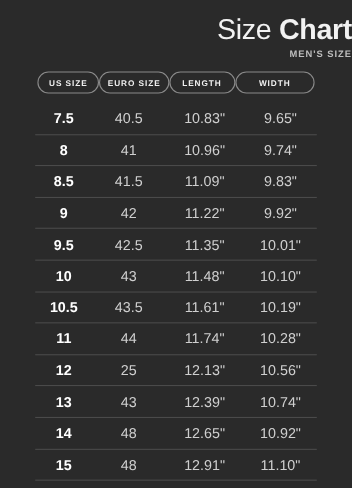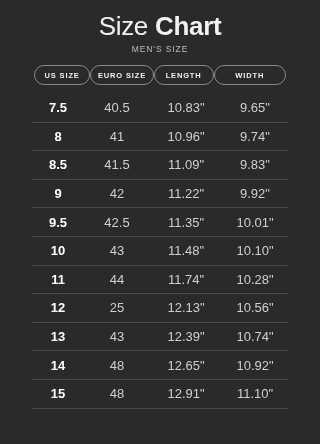--- a/index.html
+++ b/index.html
@@ -16,35 +16,35 @@
     width:320px;
     height:444px;
     background:#2a2a2a;
     position:relative;
     overflow:hidden;
   }
 
   
   .title-block {
     padding-top:11px;
-    text-align:center;
+    text-align:right;
   }
   .title {
     font-size:26px;
     line-height:30px;
     color:#f2f2f2;
     letter-spacing:-0.3px;
   }
   .title .light { font-weight:400; }
   .title .bold  { font-weight:700; }
 
   .subtitle {
     margin-top:3px;
     font-size:8.5px;
-    font-weight:400;
+    font-weight:700;
     letter-spacing:0.9px;
     color:#bdbdbd;
     text-transform:uppercase;
   }
 
   
   .pill-row {
     margin-top:11px;
     padding:0 34px;
     display:flex;
@@ -147,20 +147,26 @@
         <div class="cell c2">11.35"</div>
         <div class="cell c3">10.01"</div>
       </div>
       <div class="row">
         <div class="cell c0 us">10</div>
         <div class="cell c1">43</div>
         <div class="cell c2">11.48"</div>
         <div class="cell c3">10.10"</div>
       </div>
       <div class="row">
+        <div class="cell c0 us">10.5</div>
+        <div class="cell c1">43.5</div>
+        <div class="cell c2">11.61"</div>
+        <div class="cell c3">10.19"</div>
+      </div>
+      <div class="row">
         <div class="cell c0 us">11</div>
         <div class="cell c1">44</div>
         <div class="cell c2">11.74"</div>
         <div class="cell c3">10.28"</div>
       </div>
       <div class="row">
         <div class="cell c0 us">12</div>
         <div class="cell c1">25</div>
         <div class="cell c2">12.13"</div>
         <div class="cell c3">10.56"</div>

